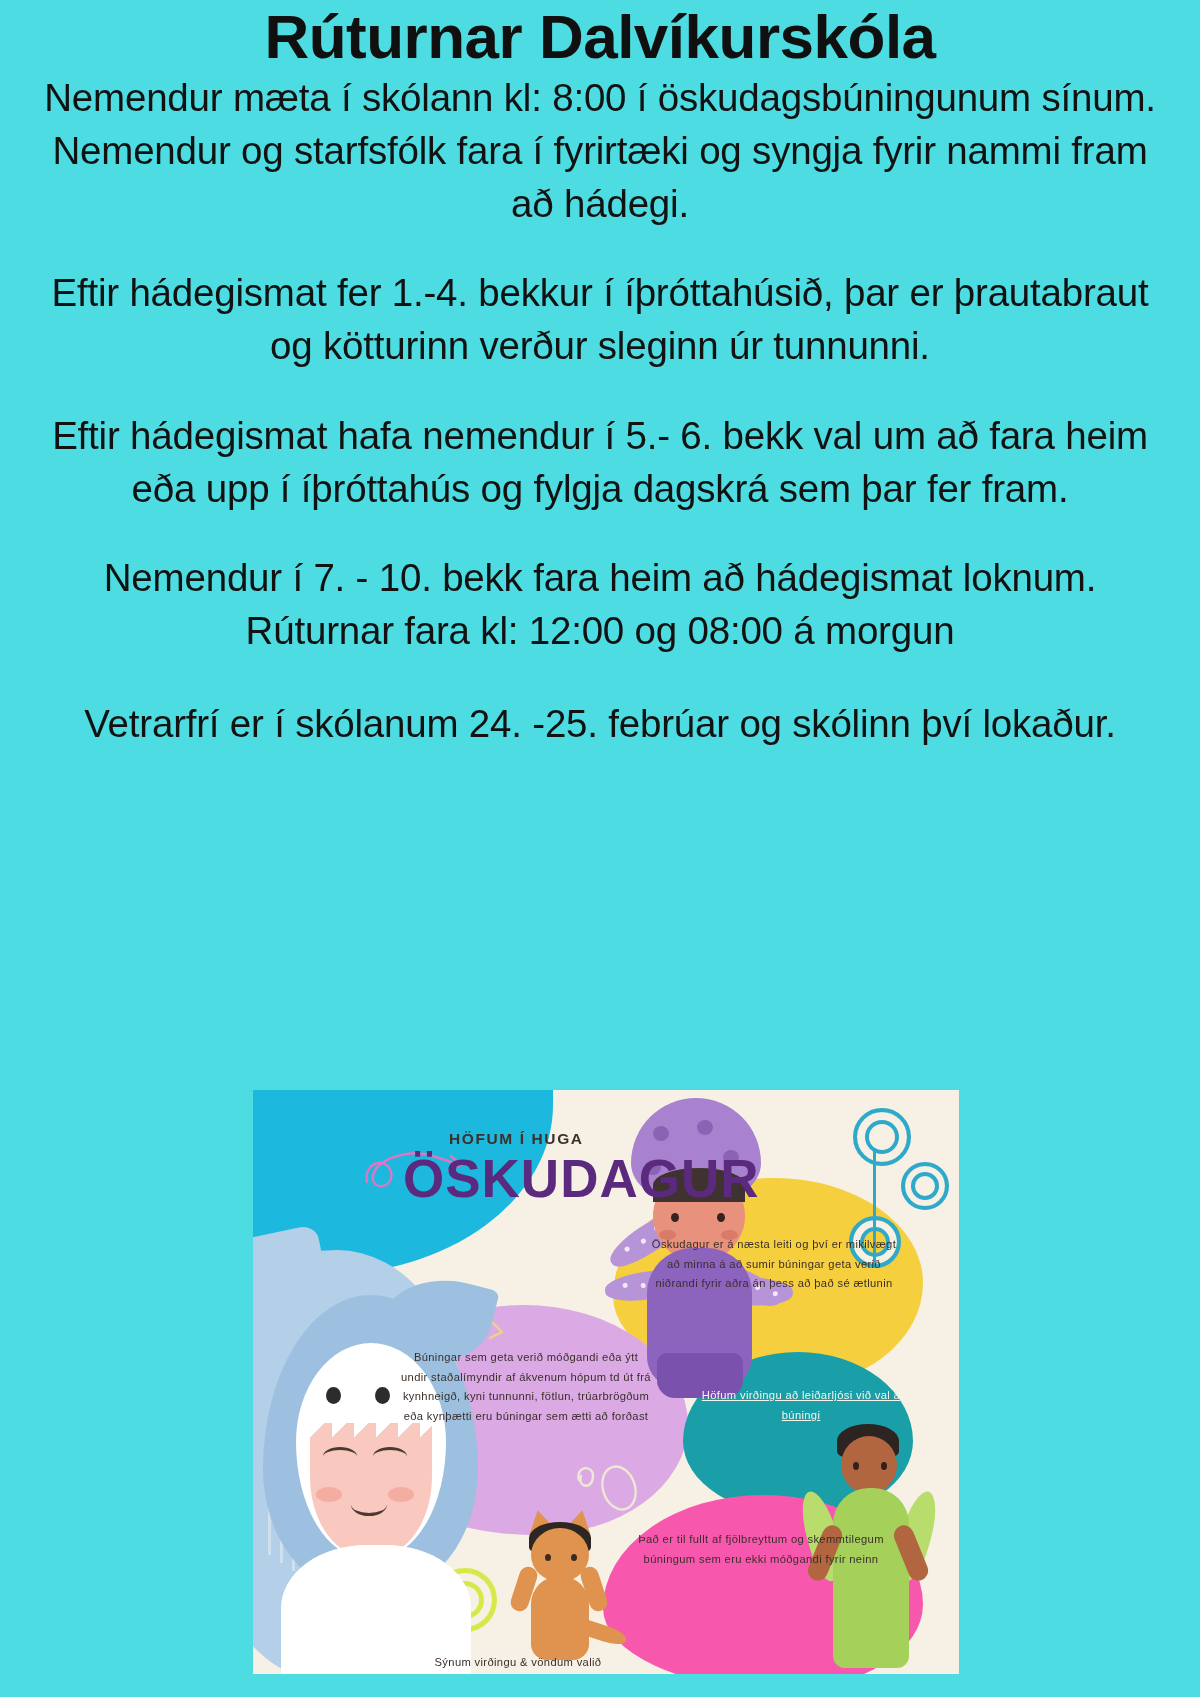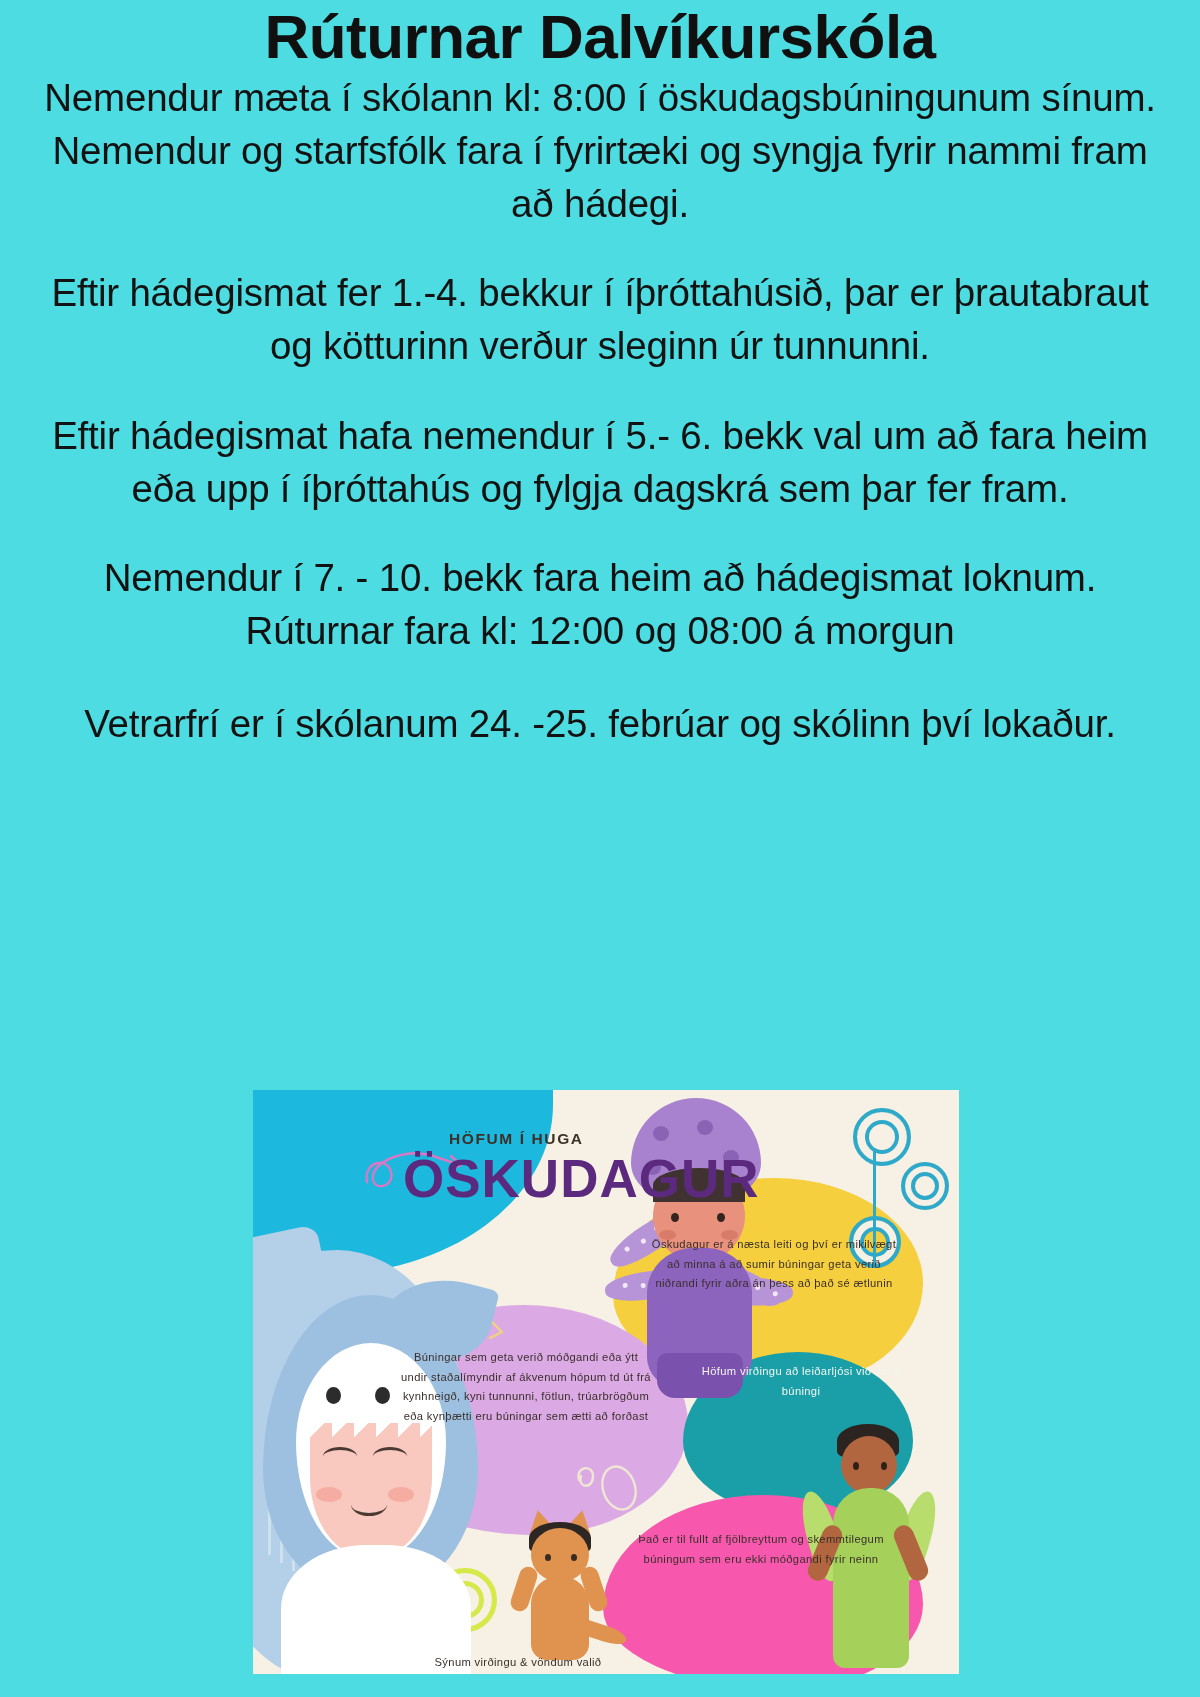--- a/index.html
+++ b/index.html
@@ -527,23 +527,24 @@
   .text-yellow {
     left: 396px; top: 112px;
     width: 250px;
     margin-top: 33px;
   }
   .text-purple {
     left: 148px; top: 258px;
     width: 250px;
   }
   .text-teal {
-    left: 448px; top: 272px;
+    left: 448px; top: 296px;
     width: 200px;
     color: #f4f6ee;
+    text-decoration: underline;
   }
   .text-pink {
     left: 380px; top: 440px;
     width: 256px;
     color: #3a2f2a;
   }
   .text-bottom {
     left: 150px; top: 525px;
     width: 230px;
     color: #3a2f2a;

